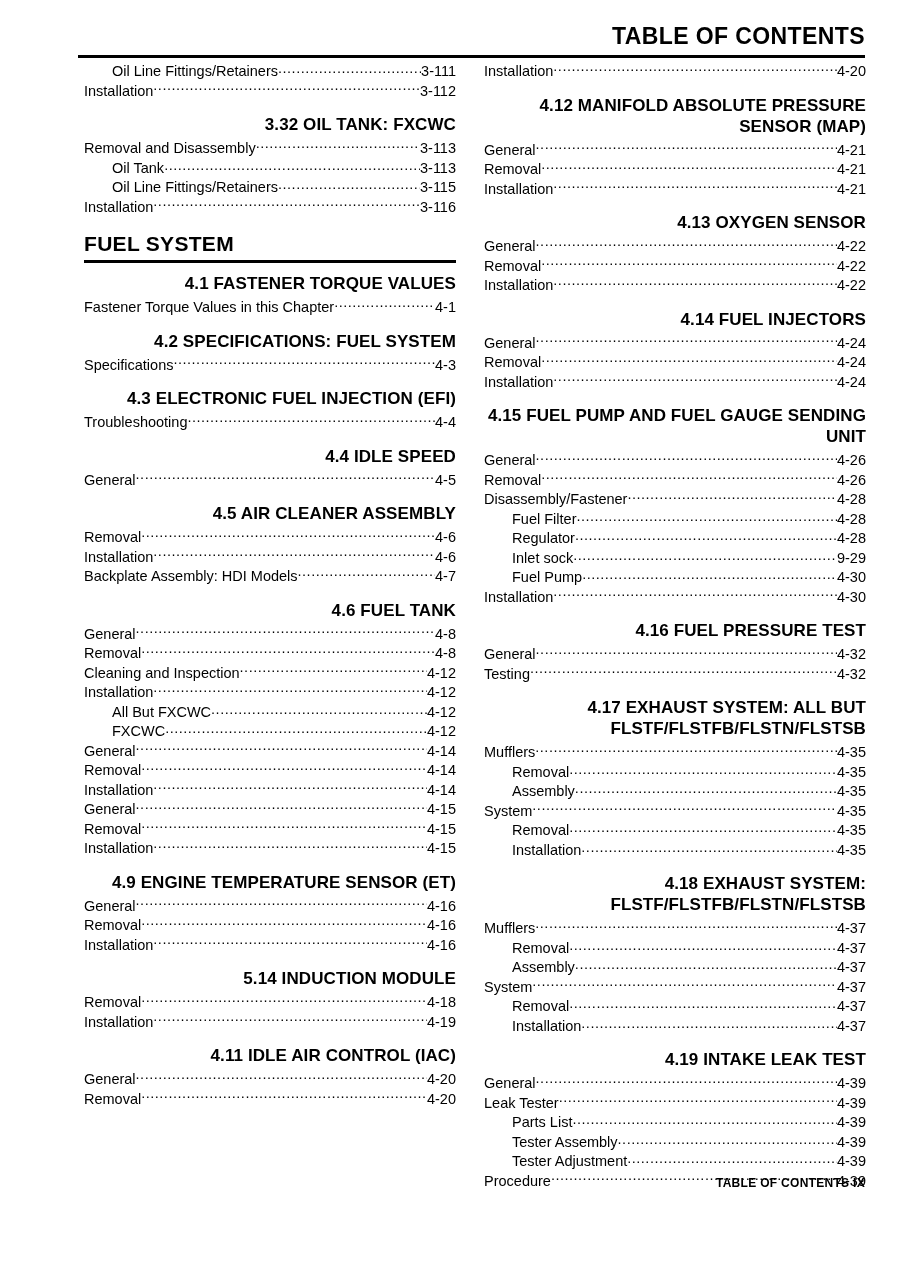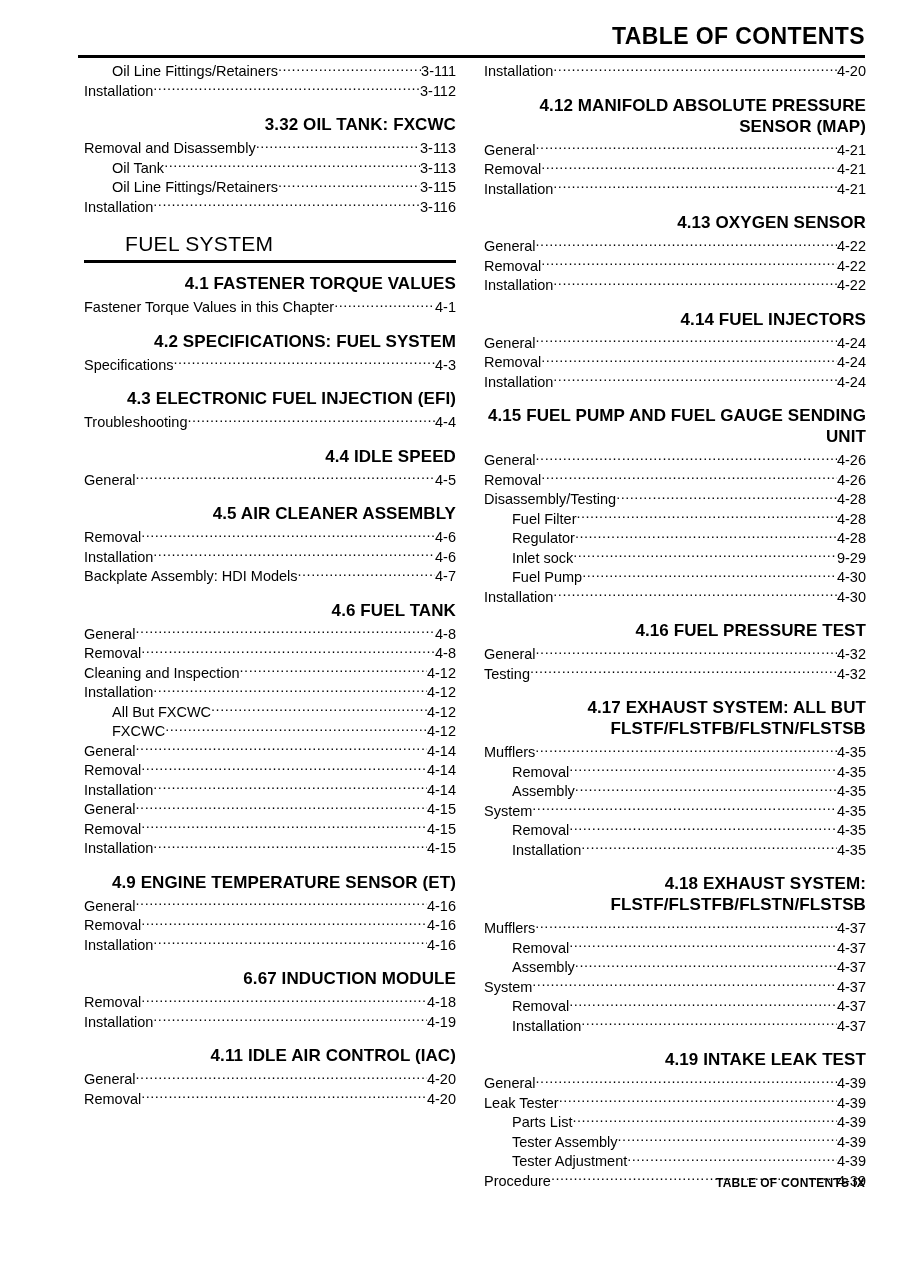--- a/index.html
+++ b/index.html
@@ -57,24 +57,23 @@
   .col-left  { left: 84px;  width: 372px; }
   .col-right { left: 484px; width: 382px; }
 
   
   .chapter-block {
     margin-top: 14px;
     margin-bottom: 7px;
   }
   .chapter-title {
     font-size: 21px;
-    font-weight: normal;
+    font-weight: bold;
     letter-spacing: 0.3px;
     line-height: 25px;
-    margin-left: 41px;
   }
   .chapter-rule {
     margin-top: 4px;
     width: 100%;
     height: 3px;
     background: #000;
   }
 
   
   .section-heading {
@@ -90,21 +89,21 @@
 
   
   .entry {
     display: flex;
     align-items: baseline;
     font-size: 14.5px;
     line-height: 19.5px;
     white-space: nowrap;
     overflow: hidden;
   }
-  .entry.lvl1 { padding-left: 28px; }
+  .entry.lvl1 { padding-left: 28px; align-items: center; }
 
   .entry-label { flex: 0 0 auto; }
   .entry-dots {
     flex: 1 1 auto;
     overflow: hidden;
     margin: 0 0 0 0;
     position: relative;
     height: 14px;
   }
   .entry-dots::after {
@@ -288,21 +287,21 @@
         <div class="entry">
           <span class="entry-label">Removal</span>
           <span class="entry-dots"></span>
           <span class="entry-page">4-16</span>
         </div>
         <div class="entry">
           <span class="entry-label">Installation</span>
           <span class="entry-dots"></span>
           <span class="entry-page">4-16</span>
         </div>
-        <div class="section-heading">6.67 INDUCTION MODULE</div>
+        <div class="section-heading">5.14 INDUCTION MODULE</div>
         <div class="entry">
           <span class="entry-label">Removal</span>
           <span class="entry-dots"></span>
           <span class="entry-page">4-18</span>
         </div>
         <div class="entry">
           <span class="entry-label">Installation</span>
           <span class="entry-dots"></span>
           <span class="entry-page">4-19</span>
         </div>
@@ -377,21 +376,21 @@
           <span class="entry-label">General</span>
           <span class="entry-dots"></span>
           <span class="entry-page">4-26</span>
         </div>
         <div class="entry">
           <span class="entry-label">Removal</span>
           <span class="entry-dots"></span>
           <span class="entry-page">4-26</span>
         </div>
         <div class="entry">
-          <span class="entry-label">Disassembly/Testing</span>
+          <span class="entry-label">Disassembly/Fastener</span>
           <span class="entry-dots"></span>
           <span class="entry-page">4-28</span>
         </div>
         <div class="entry lvl1">
           <span class="entry-label">Fuel Filter</span>
           <span class="entry-dots"></span>
           <span class="entry-page">4-28</span>
         </div>
         <div class="entry lvl1">
           <span class="entry-label">Regulator</span>

